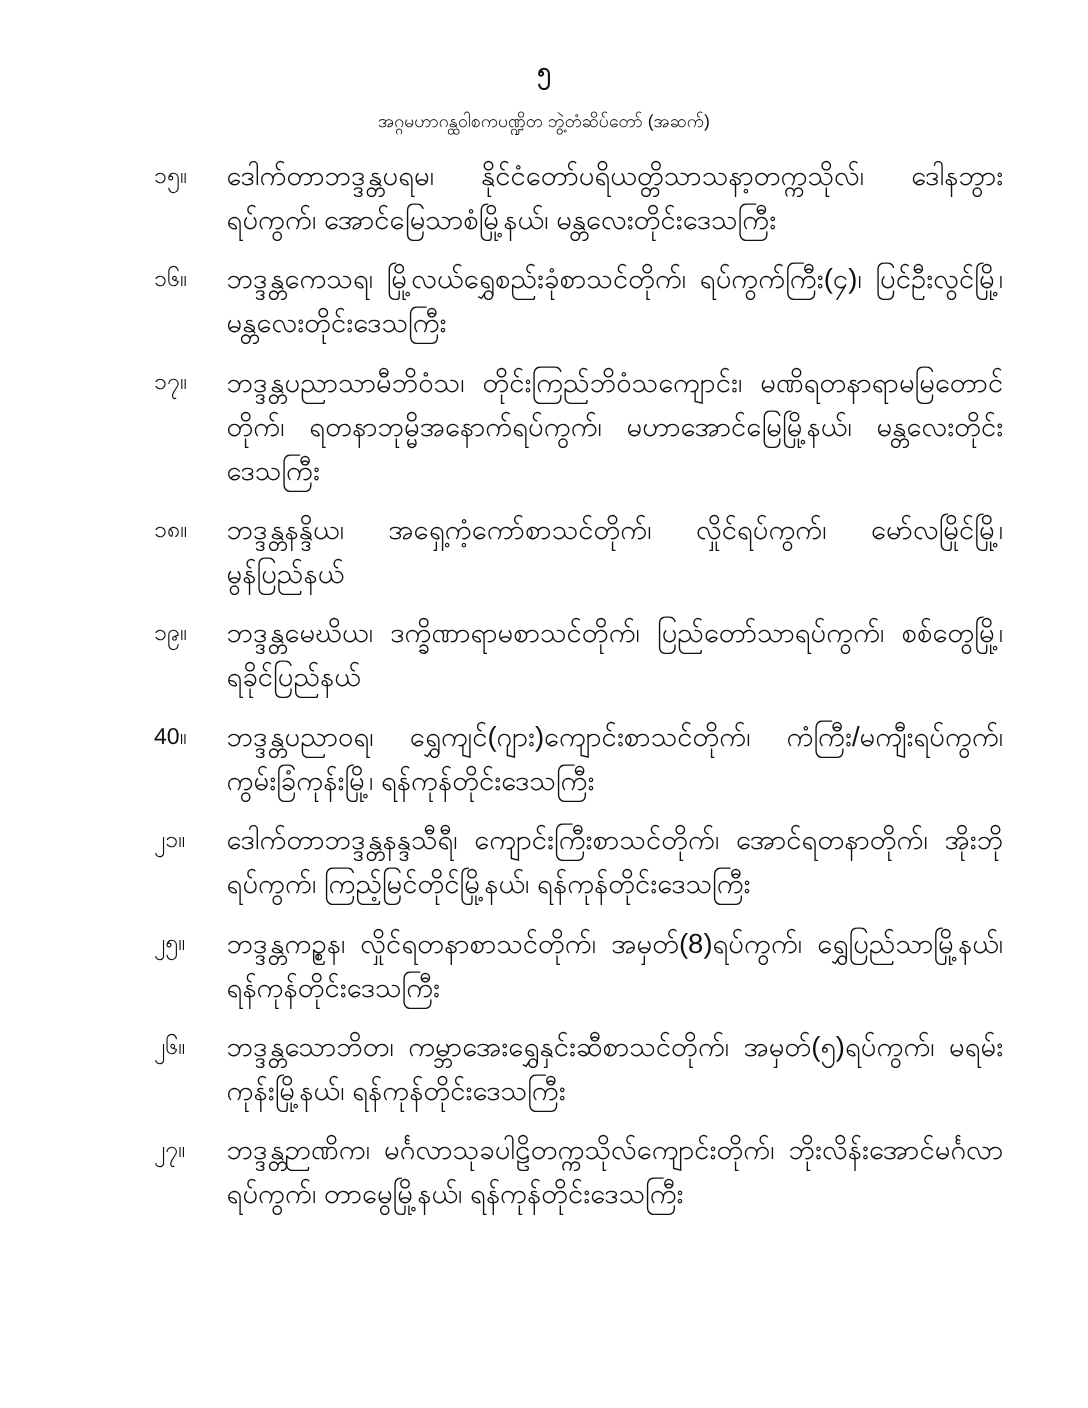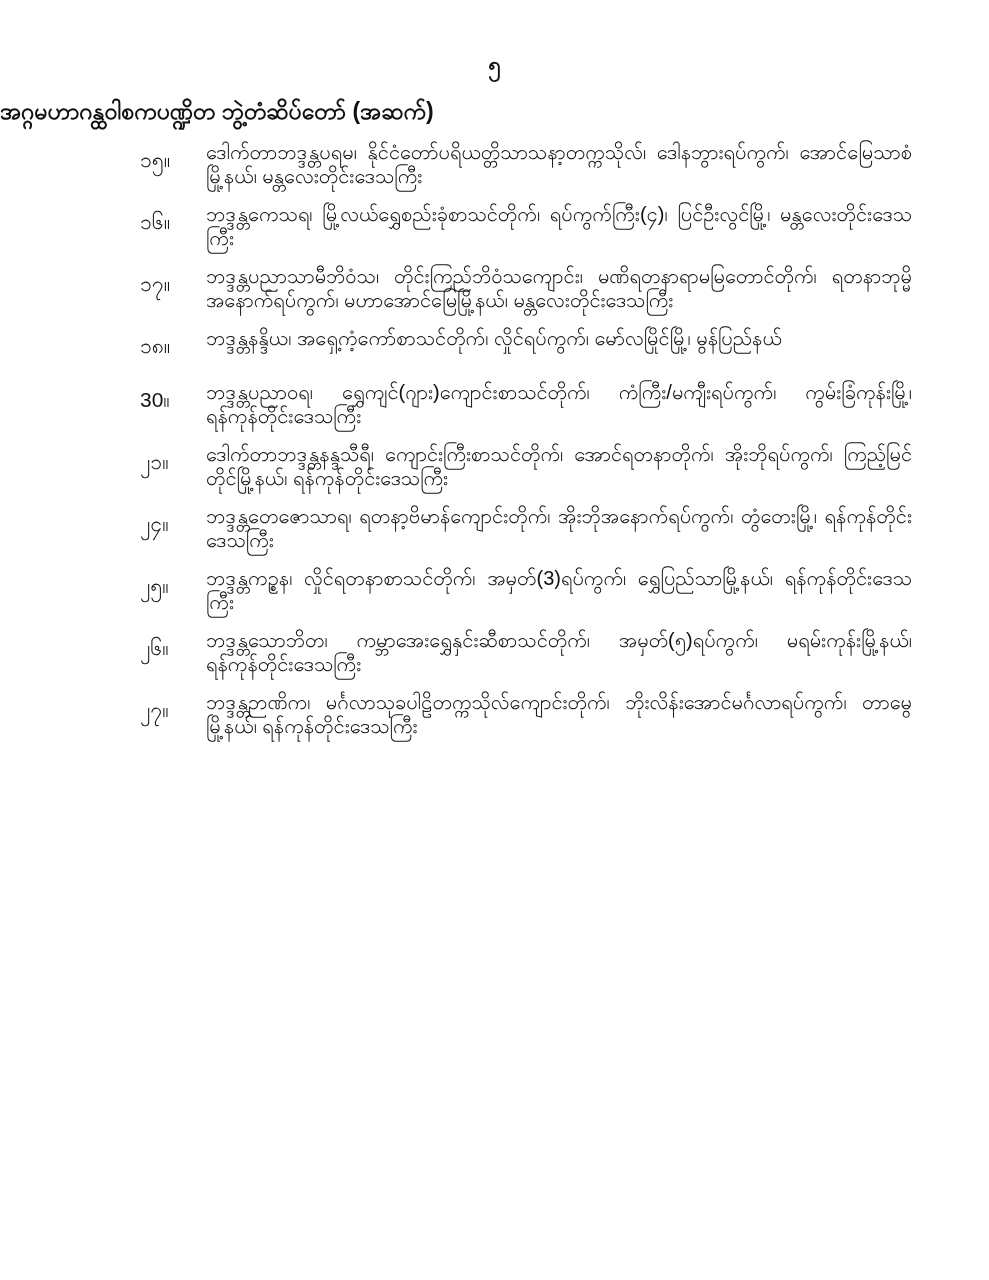--- a/index.html
+++ b/index.html
@@ -24,23 +24,23 @@
     text-align: center;
     font-size: 22px;
     font-weight: 700;
     line-height: 34px;
   }
   .title {
     position: absolute;
     top: 92px;
     left: 0;
     width: 100%;
-    text-align: left;
-    font-size: 23px;
-    font-weight: 700;
+    text-align: center;
+    font-size: 16px;
+    font-weight: 400;
     line-height: 38px;
     margin: 0;
   }
   .list {
     position: absolute;
     top: 140px;
     left: 140px;
     width: 772px;
   }
   .row {
@@ -48,22 +48,22 @@
     align-items: flex-start;
     margin-bottom: 14px;
   }
   .num {
     flex: 0 0 66px;
     font-size: 21px;
     line-height: 40px;
   }
   .txt {
     flex: 1 1 auto;
-    font-size: 20px;
-    line-height: 24px;
+    font-size: 25px;
+    line-height: 40px;
     text-align: justify;
   }
 </style>
 </head>
 <body>
 
 <div class="doc">
   <div class="pagenum">၅</div>
   <h1 class="title">အဂ္ဂမဟာဂန္ထဝါစကပဏ္ဍိတ ဘွဲ့တံဆိပ်တော် (အဆက်)</h1>
   <div class="list" id="award-list">
@@ -80,41 +80,41 @@
   <div class="row">
     <div class="num">၁၇။</div>
     <div class="txt">ဘဒ္ဒန္တပညာသာမီဘိဝံသ၊ တိုင်းကြည်ဘိဝံသကျောင်း၊ မဏိရတနာရာမမြတောင်တိုက်၊ ရတနာဘုမ္မိအနောက်ရပ်ကွက်၊ မဟာအောင်မြေမြို့နယ်၊ မန္တလေးတိုင်းဒေသကြီး</div>
   </div>
 
   <div class="row">
     <div class="num">၁၈။</div>
     <div class="txt">ဘဒ္ဒန္တနန္ဒိယ၊ အရှေ့ကံ့ကော်စာသင်တိုက်၊ လှိုင်ရပ်ကွက်၊ မော်လမြိုင်မြို့၊ မွန်ပြည်နယ်</div>
   </div>
 
+  <div class="row">
+    <div class="num">၁၉။</div>
+    <div class="txt">ဘဒ္ဒန္တမေဃိယ၊ ဒက္ခိဏာရာမစာသင်တိုက်၊ ပြည်တော်သာရပ်ကွက်၊ စစ်တွေမြို့၊ ရခိုင်ပြည်နယ်</div>
+  </div>
 
   <div class="row">
-    <div class="num">30။</div>
+    <div class="num">40။</div>
     <div class="txt">ဘဒ္ဒန္တပညာဝရ၊ ရွှေကျင်(ဂျား)ကျောင်းစာသင်တိုက်၊ ကံကြီး/မကျီးရပ်ကွက်၊ ကွမ်းခြံကုန်းမြို့၊ ရန်ကုန်တိုင်းဒေသကြီး</div>
   </div>
 
   <div class="row">
     <div class="num">၂၁။</div>
     <div class="txt">ဒေါက်တာဘဒ္ဒန္တနန္ဒသီရီ၊ ကျောင်းကြီးစာသင်တိုက်၊ အောင်ရတနာတိုက်၊ အိုးဘိုရပ်ကွက်၊ ကြည့်မြင်တိုင်မြို့နယ်၊ ရန်ကုန်တိုင်းဒေသကြီး</div>
   </div>
 
 
 
-  <div class="row">
-    <div class="num">၂၄။</div>
-    <div class="txt">ဘဒ္ဒန္တတေဇောသာရ၊ ရတနာ့ဗိမာန်ကျောင်းတိုက်၊ အိုးဘိုအနောက်ရပ်ကွက်၊ တွံတေးမြို့၊ ရန်ကုန်တိုင်းဒေသကြီး</div>
-  </div>
 
   <div class="row">
     <div class="num">၂၅။</div>
-    <div class="txt">ဘဒ္ဒန္တကဉ္စန၊ လှိုင်ရတနာစာသင်တိုက်၊ အမှတ်(3)ရပ်ကွက်၊ ရွှေပြည်သာမြို့နယ်၊ ရန်ကုန်တိုင်းဒေသကြီး</div>
+    <div class="txt">ဘဒ္ဒန္တကဉ္စန၊ လှိုင်ရတနာစာသင်တိုက်၊ အမှတ်(8)ရပ်ကွက်၊ ရွှေပြည်သာမြို့နယ်၊ ရန်ကုန်တိုင်းဒေသကြီး</div>
   </div>
 
   <div class="row">
     <div class="num">၂၆။</div>
     <div class="txt">ဘဒ္ဒန္တသောဘိတ၊ ကမ္ဘာအေးရွှေနှင်းဆီစာသင်တိုက်၊ အမှတ်(၅)ရပ်ကွက်၊ မရမ်းကုန်းမြို့နယ်၊ ရန်ကုန်တိုင်းဒေသကြီး</div>
   </div>
 
   <div class="row">
     <div class="num">၂၇။</div>
     <div class="txt">ဘဒ္ဒန္တဉာဏိက၊ မင်္ဂလာသုခပါဠိတက္ကသိုလ်ကျောင်းတိုက်၊ ဘိုးလိန်းအောင်မင်္ဂလာရပ်ကွက်၊ တာမွေမြို့နယ်၊ ရန်ကုန်တိုင်းဒေသကြီး</div>

